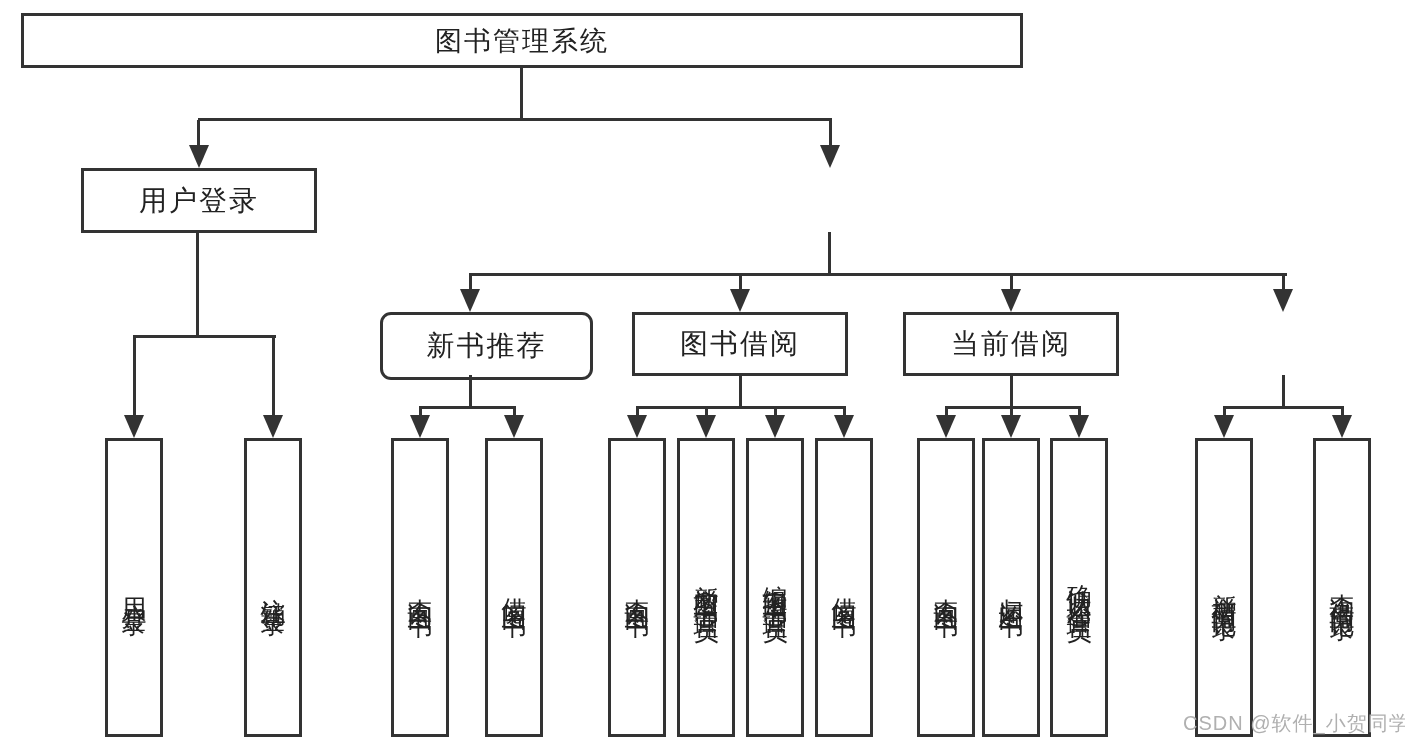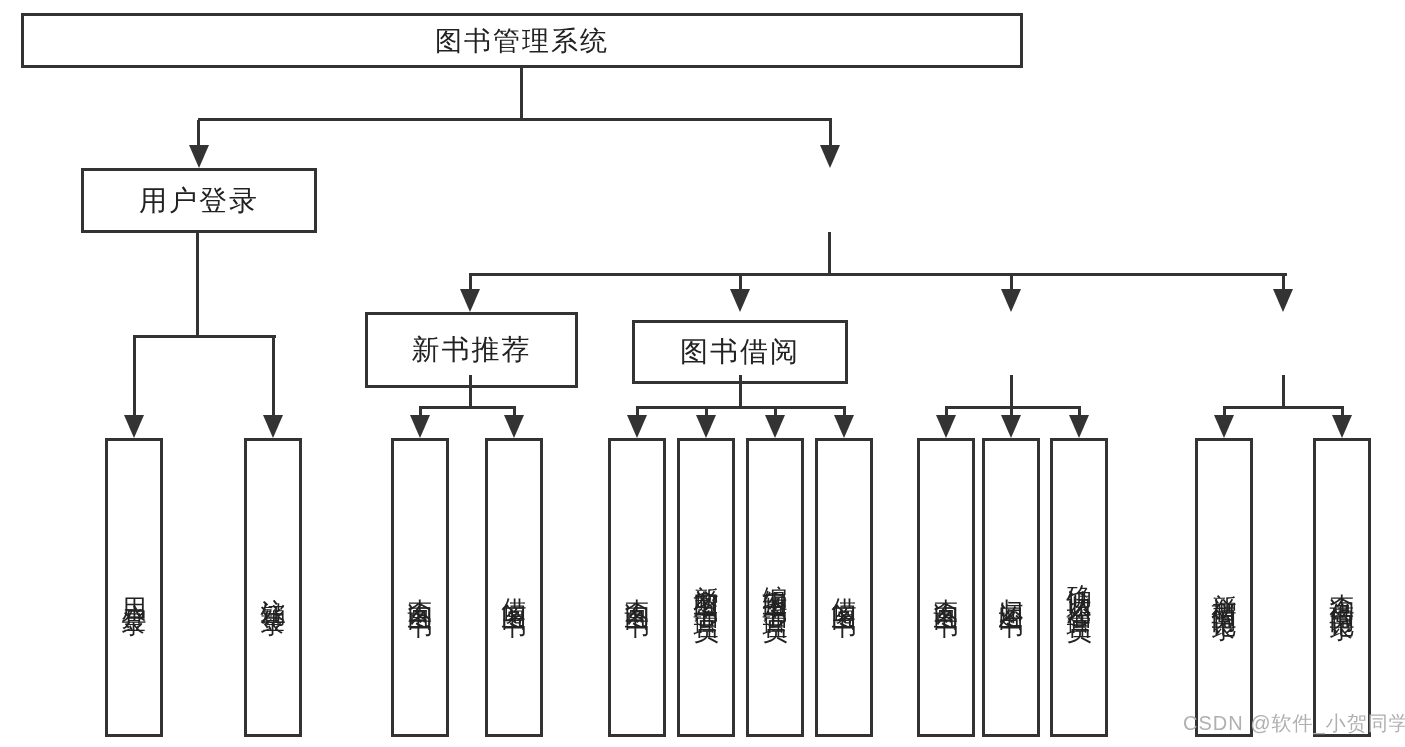--- a/index.html
+++ b/index.html
@@ -76,22 +76,23 @@
   <div class="cline" style="left:469px; top:273px; width:818px; height:3px;"></div>
   <div class="cline" style="left:469px; top:275px; width:3px; height:16px;"></div>
   <div class="carrow" style="left:460px; top:289px;"></div>
   <div class="cline" style="left:739px; top:275px; width:3px; height:16px;"></div>
   <div class="carrow" style="left:730px; top:289px;"></div>
   <div class="cline" style="left:1010px; top:275px; width:3px; height:16px;"></div>
   <div class="carrow" style="left:1001px; top:289px;"></div>
   <div class="cline" style="left:1282px; top:275px; width:3px; height:16px;"></div>
   <div class="carrow" style="left:1273px; top:289px;"></div>
 
-  <div class="box hnode" style="left:365px; top:312px; width:213px; height:76px;">新书推荐</div>
-  <div class="box hnode" style="left:632px; top:320px; width:216px; height:64px;">图书借阅</div>
+  <div class="box hnode" style="left:380px; top:312px; width:213px; height:68px;border-radius:11px;">新书推荐</div>
+  <div class="box hnode" style="left:632px; top:312px; width:216px; height:64px;">图书借阅</div>
+  <div class="box hnode" style="left:903px; top:312px; width:216px; height:64px;">当前借阅</div>
 
   <div class="cline" style="left:469px; top:375px; width:3px; height:34px;"></div>
   <div class="cline" style="left:419px; top:406px; width:97px; height:3px;"></div>
   <div class="cline" style="left:419px; top:408px; width:3px; height:9px;"></div>
   <div class="carrow" style="left:410px; top:415px;"></div>
   <div class="cline" style="left:513px; top:408px; width:3px; height:9px;"></div>
   <div class="carrow" style="left:504px; top:415px;"></div>
 
   <div class="cline" style="left:739px; top:375px; width:3px; height:34px;"></div>
   <div class="cline" style="left:636px; top:406px; width:210px; height:3px;"></div>

